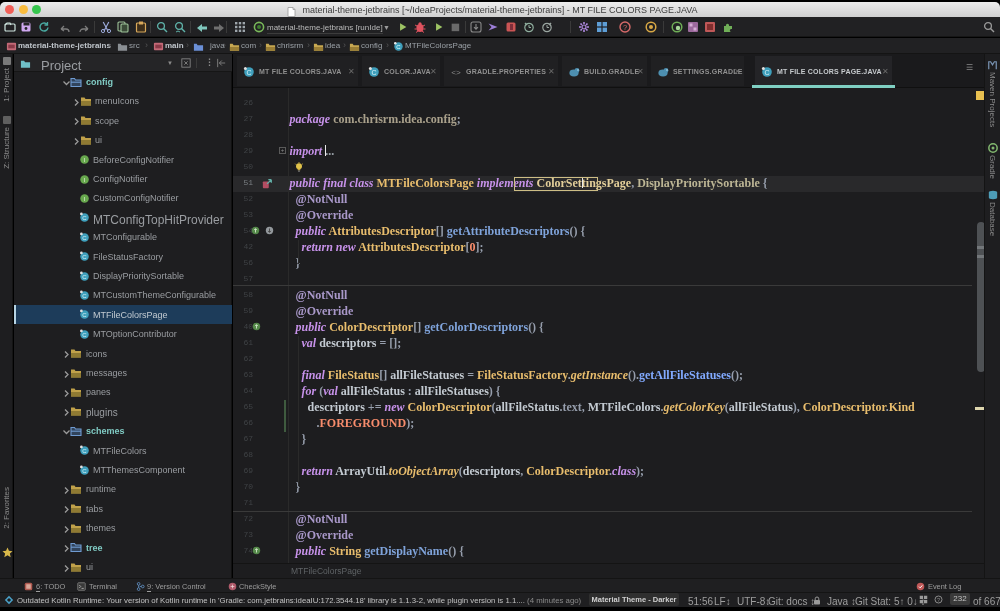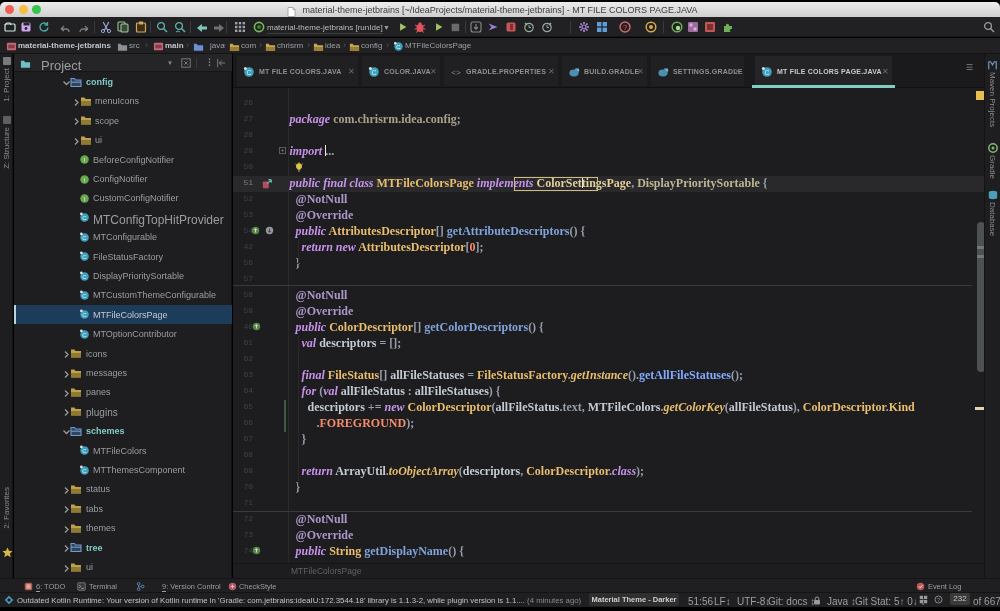--- a/index.html
+++ b/index.html
@@ -439,21 +439,21 @@
     <circle cx="2.6" cy="2.6" r="1.5" fill="#e0e0e0"></circle>
   </svg>
 <div class="abs" style="left:93px;top:465.0px;font-size:9px;color:#9a9da1;white-space:nowrap">MTThemesComponent</div>
 <svg class="abs" style="left:62px;top:485.9px" width="9" height="9" viewBox="0 0 9 9">
     <path d="M3 1.5 L6 4.5 L3 7.5" fill="none" stroke="#9a9a9a" stroke-width="1.3"></path>
   </svg>
 <svg class="abs" style="left:70px;top:482.9px" width="12" height="13" viewBox="0 0 12 13">
     <path d="M1 2.5 h3.5 l1 1.5 h5.5 v6.5 h-10 Z" fill="#c0a14a"></path>
     <path d="M1 6 h10 v4.5 h-10 Z" fill="#8f7a33"></path>
   </svg>
-<div class="abs " style="left:86px;top:484.4px;font-size:9px;color:#9a9da1;white-space:nowrap">status</div>
+<div class="abs " style="left:86px;top:484.4px;font-size:9px;color:#9a9da1;white-space:nowrap">runtime</div>
 <svg class="abs" style="left:62px;top:505.3px" width="9" height="9" viewBox="0 0 9 9">
     <path d="M3 1.5 L6 4.5 L3 7.5" fill="none" stroke="#9a9a9a" stroke-width="1.3"></path>
   </svg>
 <svg class="abs" style="left:70px;top:502.3px" width="12" height="13" viewBox="0 0 12 13">
     <path d="M1 2.5 h3.5 l1 1.5 h5.5 v6.5 h-10 Z" fill="#c0a14a"></path>
     <path d="M1 6 h10 v4.5 h-10 Z" fill="#8f7a33"></path>
   </svg>
 <div class="abs " style="left:86px;top:503.8px;font-size:9px;color:#9a9da1;white-space:nowrap">tabs</div>
 <svg class="abs" style="left:62px;top:524.7px" width="9" height="9" viewBox="0 0 9 9">
     <path d="M3 1.5 L6 4.5 L3 7.5" fill="none" stroke="#9a9a9a" stroke-width="1.3"></path>
@@ -657,21 +657,21 @@
     <rect x="1" y="1" width="10" height="10" rx="1" fill="#3a3a3a" stroke="#8a8a8a"></rect>
     <path d="M3 4 l2 2 -2 2 M6 8.5 h3" stroke="#c8c8c8" fill="none"></path>
   </svg>
 <div class="abs tw" style="left:89px">Terminal</div>
 <svg class="abs" style="left:136px;top:582px" width="9" height="9" viewBox="0 0 12 12">
     <circle cx="3.5" cy="2.5" r="1.8" fill="none" stroke="#6a9ed6"></circle>
     <circle cx="3.5" cy="9.5" r="1.8" fill="none" stroke="#6a9ed6"></circle>
     <circle cx="9" cy="6" r="1.8" fill="none" stroke="#6a9ed6"></circle>
     <path d="M3.5 4.3 V7.7 M5 6 h2.2" stroke="#6a9ed6"></path>
   </svg>
-<div class="abs tw" style="left:162px"><span style="border-bottom:1px solid #9e9e9e">9</span>: Version Control</div>
+<div class="abs tw" style="left:147px"><span style="border-bottom:1px solid #9e9e9e">9</span>: Version Control</div>
 <svg class="abs" style="left:228px;top:582px" width="9" height="9" viewBox="0 0 12 12">
     <circle cx="6" cy="6" r="5" fill="#b05a6a"></circle>
     <path d="M3.5 6 h5 M6 3.5 v5" stroke="#f0d8d8"></path>
   </svg>
 <div class="abs tw" style="left:239px">CheckStyle</div>
 <svg class="abs" style="left:916px;top:582px" width="9" height="9" viewBox="0 0 12 12">
     <circle cx="6" cy="6" r="5" fill="#c05858"></circle>
     <path d="M4 6.2 l1.6 1.6 L8.4 4.6" stroke="#fff" fill="none" stroke-width="1.3"></path>
   </svg>
 <div class="abs tw" style="left:928px">Event Log</div>

